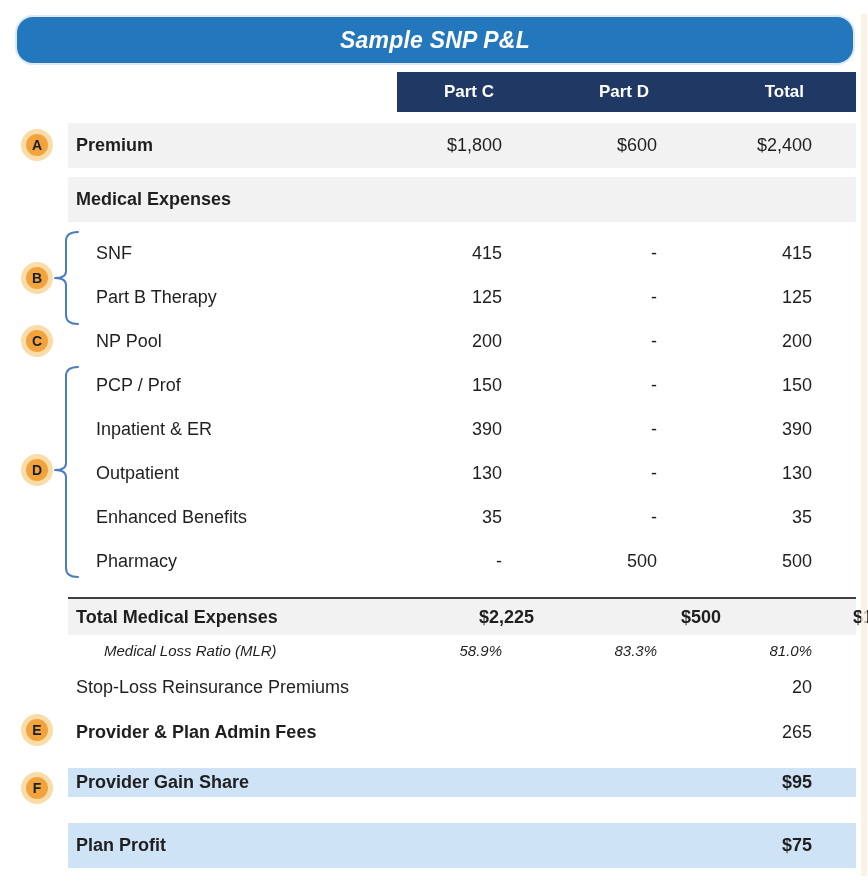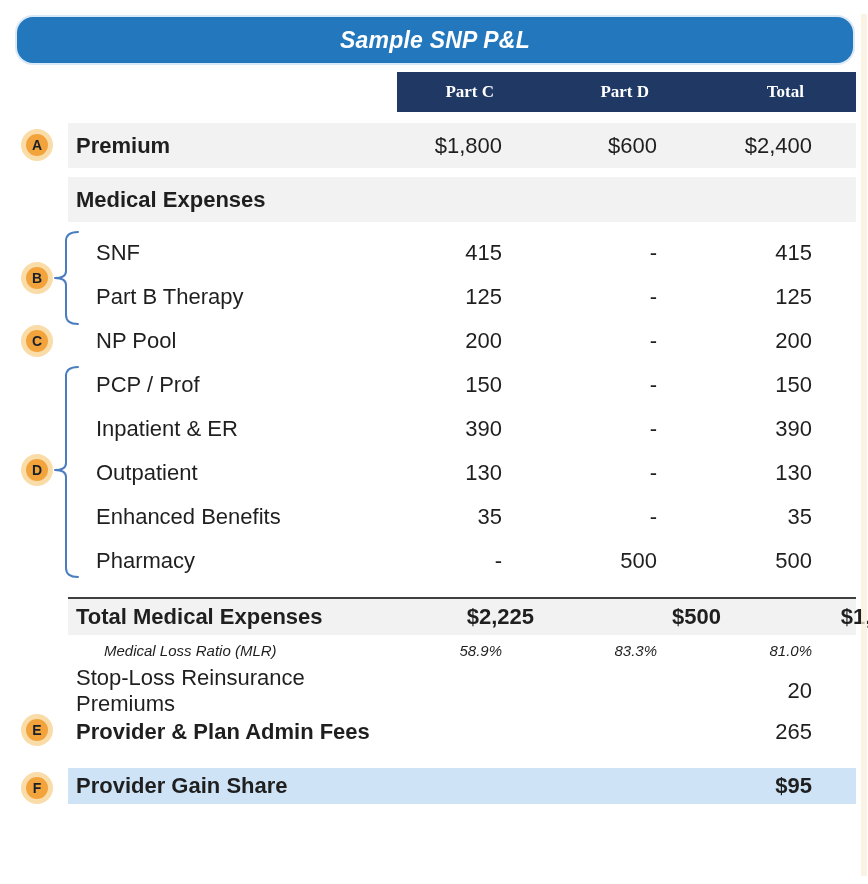--- a/index.html
+++ b/index.html
@@ -22,31 +22,31 @@
     position:absolute;left:17px;top:17px;width:836px;height:46px;
     background:var(--banner-blue);border-radius:16px;
     display:flex;align-items:center;justify-content:center;
     box-shadow:0 0 0 2px rgba(189,215,238,.55);
   }
   .banner .title{color:#ffffff;font-size:23px;font-weight:bold;font-style:italic;letter-spacing:.2px;}
   
   .colheader{
     position:absolute;left:397px;top:72px;width:459px;height:40px;
     background:var(--header-navy);display:grid;
-    grid-template-columns:115px 155px 155px 34px;align-items:center;font-family:Liberation Serif, serif;
+    grid-template-columns:115px 155px 155px 34px;align-items:center;
   }
   .colheader .hcell{color:#ffffff;font-weight:bold;font-size:17px;text-align:right;padding-right:18px;}
   
   .row{
     position:absolute;left:68px;width:788px;display:grid;
     grid-template-columns:329px 115px 155px 155px 34px;align-items:center;
   }
   .gray{background:var(--band-gray);}
   .blue{background:var(--band-blue);}
-  .cell{font-size:22px;}
+  .cell{font-size:18px;}
   .cell.label{padding-left:8px;}
   .cell.num{text-align:right;padding-right:10px;}
   .bold{font-weight:bold;}
   .italic{font-style:italic;}
   .small{font-size:15px;}
   
   .details{position:absolute;left:68px;top:231px;width:788px;}
   .drow{height:44px;display:grid;grid-template-columns:329px 115px 155px 155px 34px;align-items:center;}
   .drow .label{padding-left:28px;}
   .mlr-label{padding-left:36px;}
@@ -181,28 +181,35 @@
   </div>
 
   <div class="row" style="top:709px;height:46px;">
     <div class="cell label bold">Provider &amp; Plan Admin Fees</div>
     <div></div>
       <div></div>
     <div class="cell num">265</div>
     <div></div>
   </div>
 
-  <div class="row blue" style="top:768px;height:36px;">
+  <div class="row blue" style="top:768px;height:29px;">
     <div class="cell label bold">Provider Gain Share</div>
     <div></div>
       <div></div>
     <div class="cell num bold">$95</div>
     <div></div>
   </div>
 
+  <div class="row blue" style="top:823px;height:45px;">
+    <div class="cell label bold">Plan Profit</div>
+    <div></div>
+      <div></div>
+    <div class="cell num bold">$75</div>
+    <div></div>
+  </div>
 
   <div class="badge" style="top:129px;">A</div>
   <div class="badge" style="top:262px;">B</div>
   <div class="badge" style="top:325px;">C</div>
   <div class="badge" style="top:454px;">D</div>
   <div class="badge" style="top:714px;">E</div>
   <div class="badge" style="top:772px;">F</div>
 
   <svg class="bracket" style="top:231px;" width="26" height="94" viewBox="0 0 26 94">
     <path d="M24,1 Q12,1 12,10 L12,40 Q12,47 1,47 Q12,47 12,54 L12,84 Q12,93 24,93"></path>

